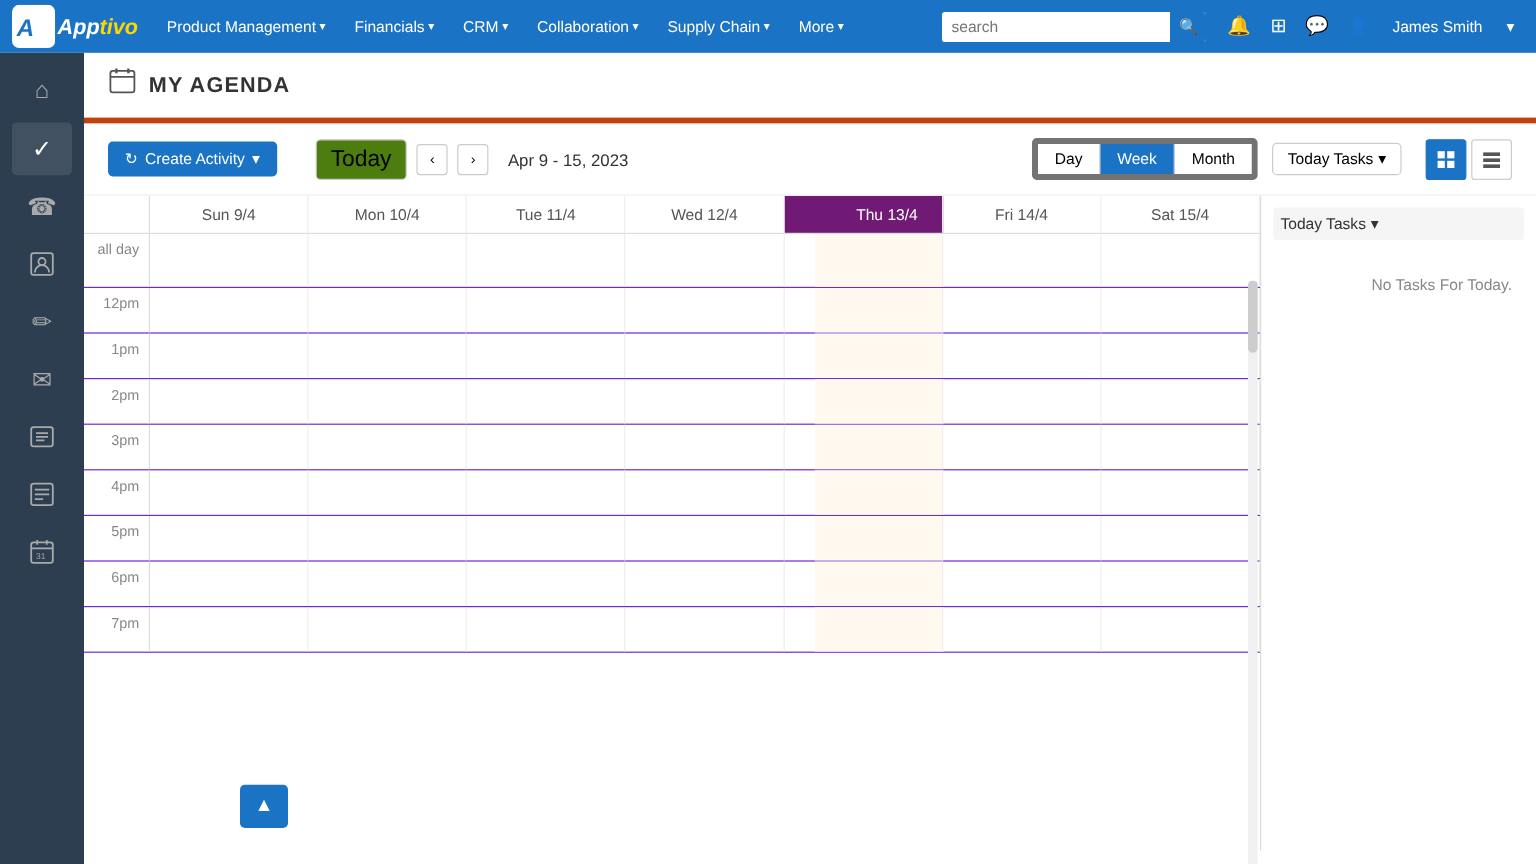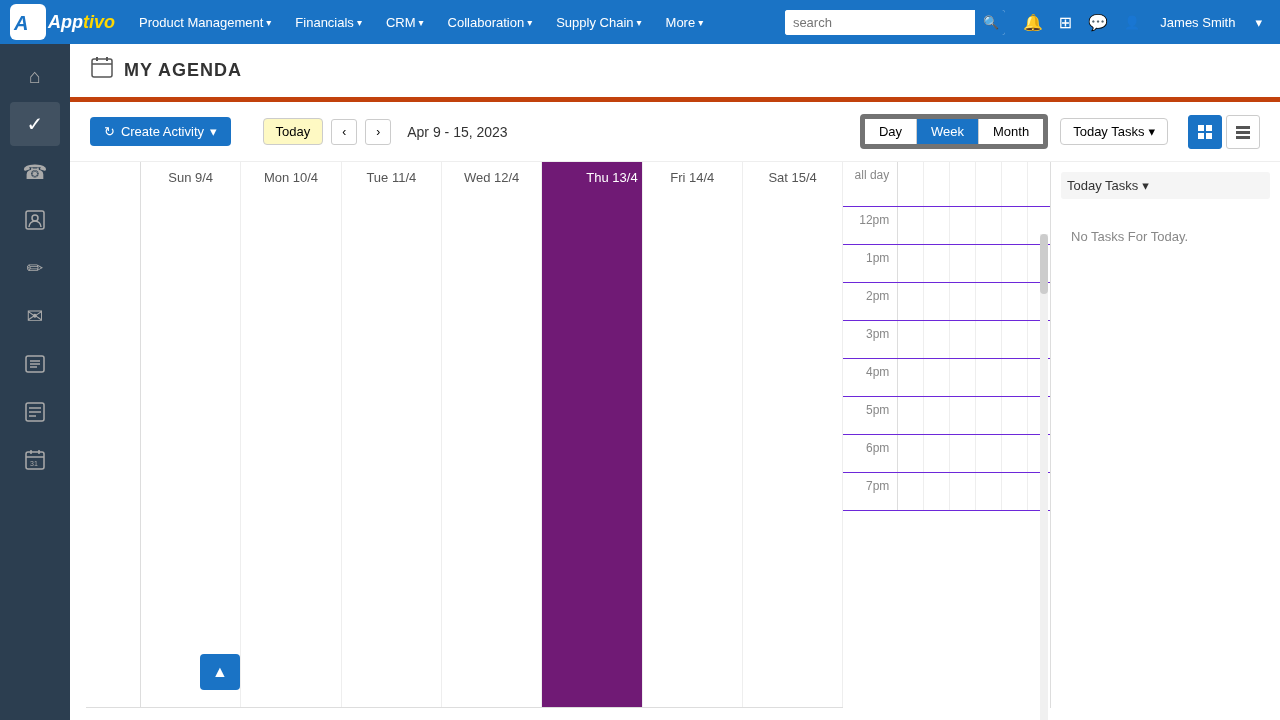--- a/index.html
+++ b/index.html
@@ -165,24 +165,24 @@
     .toolbar-spacer { flex: 1; }
     .date-nav {
       display: flex;
       align-items: center;
       gap: 8px;
       margin-left: 20px;
     }
     .today-btn {
       padding: 5px 12px;
       border: 1px solid #ccc;
-      background: #fef9c3;
+      background: #4d7c0f;
       border-radius: 4px;
       cursor: pointer;
-      font-size: 13px;
+      font-size: 19px;
     }
     .nav-arrow-btn {
       width: 26px;
       height: 26px;
       border: 1px solid #ccc;
       background: white;
       border-radius: 3px;
       cursor: pointer;
       display: flex;
       align-items: center;
@@ -237,23 +237,22 @@
     .view-toggle-btn.active { background: #1a73c5; color: white; border-color: #1a73c5; }
 
     
     .calendar-area {
       display: flex;
       height: calc(100% - 130px);
     }
     .calendar-main {
       flex: 1;
       display: flex;
-      flex-direction: row;
+      flex-direction: column;
       overflow: hidden;
-      margin-left: 16px;
     }
     .calendar-header-row {
       display: grid;
       grid-template-columns: 55px repeat(7, 1fr);
       border-bottom: 1px solid #ddd;
     }
     .calendar-header-cell {
       padding: 8px 4px;
       text-align: center;
       font-size: 13px;
@@ -313,21 +312,21 @@
       background: #f5f5f5;
       border-radius: 3px;
       margin-bottom: 10px;
       display: flex;
       align-items: center;
       gap: 4px;
     }
     .no-tasks-text {
       color: #888;
       font-size: 13px;
-      text-align: left;
+      text-align: right;
       padding: 20px 10px;
     }
 
     
     .scroll-indicator {
       position: absolute;
       bottom: 30px;
       left: 130px;
     }
     .scroll-up-btn {

